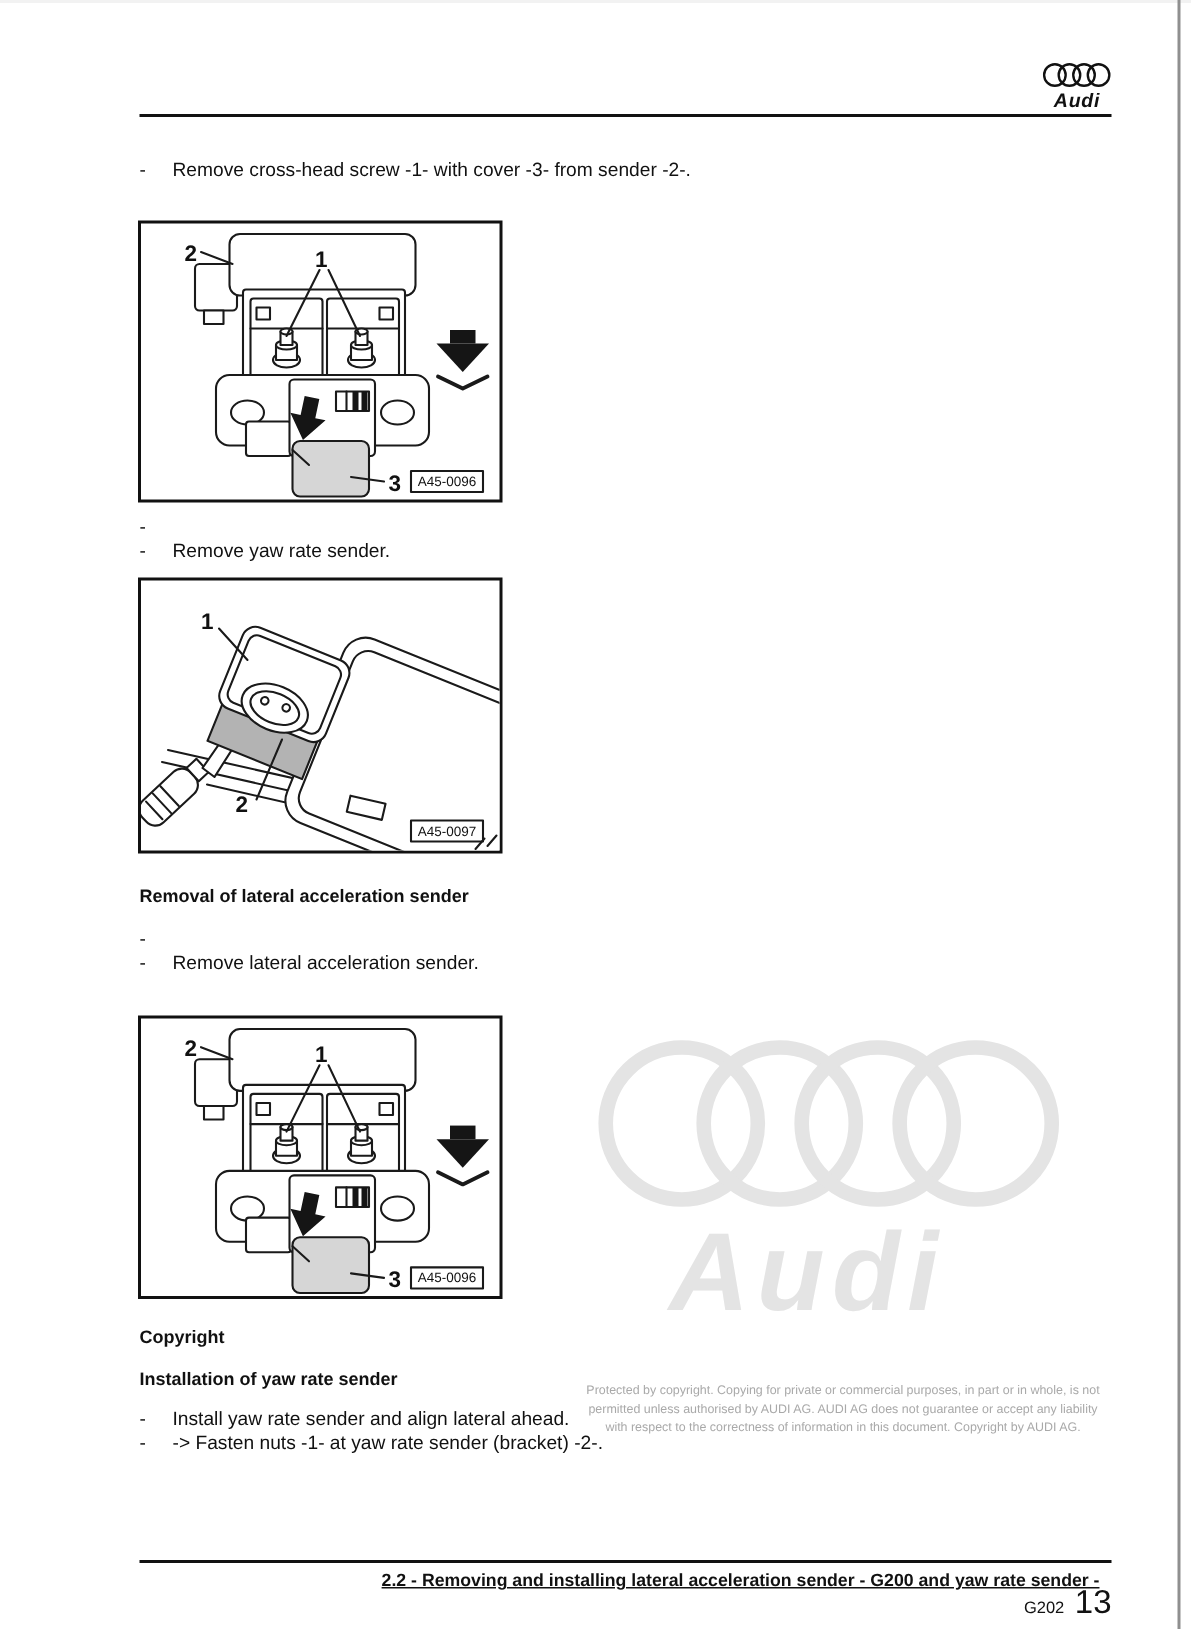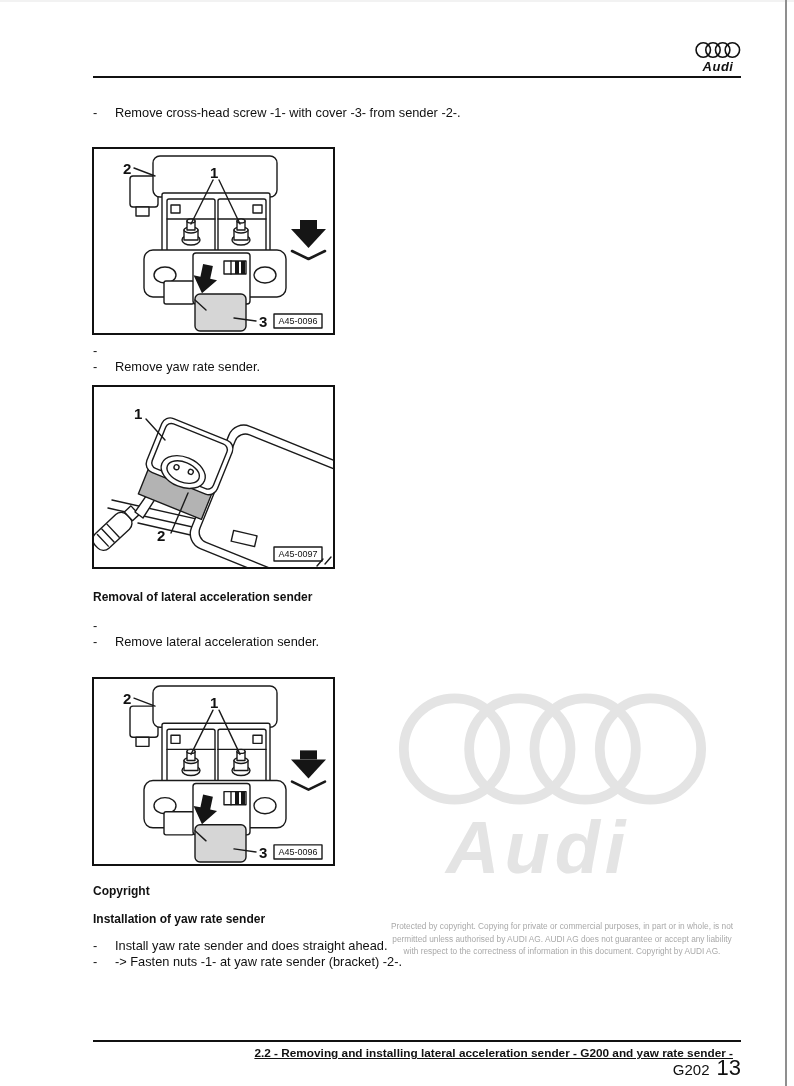--- a/index.html
+++ b/index.html
@@ -42,21 +42,21 @@
   .wm-word { position:absolute; left:446px; top:810px; font-size:74px; font-weight:bold; font-style:italic;
              letter-spacing:5px; color:#e4e4e4; line-height:76px; }
   .copyright { position:absolute; left:376px; top:899px; width:372px; text-align:center;
                font-size:8.3px; line-height:12.6px; color:#a9a9a9;margin-top:21px; }
   .copyright div { white-space:nowrap; }
 
   
   .footer-rule { position:absolute; left:93px; top:1040px; width:648px; height:2px; background:#111; }
   .footer-section { position:absolute; right:61px; top:1046px; font-weight:bold; font-size:11.8px; white-space:nowrap;text-decoration:underline; }
   .footer-page { position:absolute; right:53px; top:1055px; display:flex; align-items:baseline; gap:7px; }
-  .doc-code { font-size:15px; }
+  .doc-code { font-size:11px; }
   .page-num { font-size:22px; }
 </style>
 </head>
 <body>
 
 <div class="page">
   <div class="scan-edge-top"></div>
   <div class="page-edge-line"></div>
 
   <div class="header">
@@ -266,21 +266,21 @@
 
   <div class="copyright">
     <div>Protected by copyright. Copying for private or commercial purposes, in part or in whole, is not</div>
     <div>permitted unless authorised by AUDI AG. AUDI AG does not guarantee or accept any liability</div>
     <div>with respect to the correctness of information in this document. Copyright by AUDI AG.</div>
   </div>
 
   <div class="steps" style="top:938px;">
     <div class="step-row">
       <span class="step-dash">-</span>
-      <span>Install yaw rate sender and does straight ahead.</span>
+      <span>Install yaw rate sender and align lateral ahead.</span>
     </div>
     <div class="step-row">
       <span class="step-dash">-</span>
       <span>-&gt; Fasten nuts -1- at yaw rate sender (bracket) -2-.</span>
     </div>
   </div>
 
   <div class="footer-rule"></div>
   <div class="footer-section">2.2 - Removing and installing lateral acceleration sender - G200 and yaw rate sender -</div>
   <div class="footer-page">

